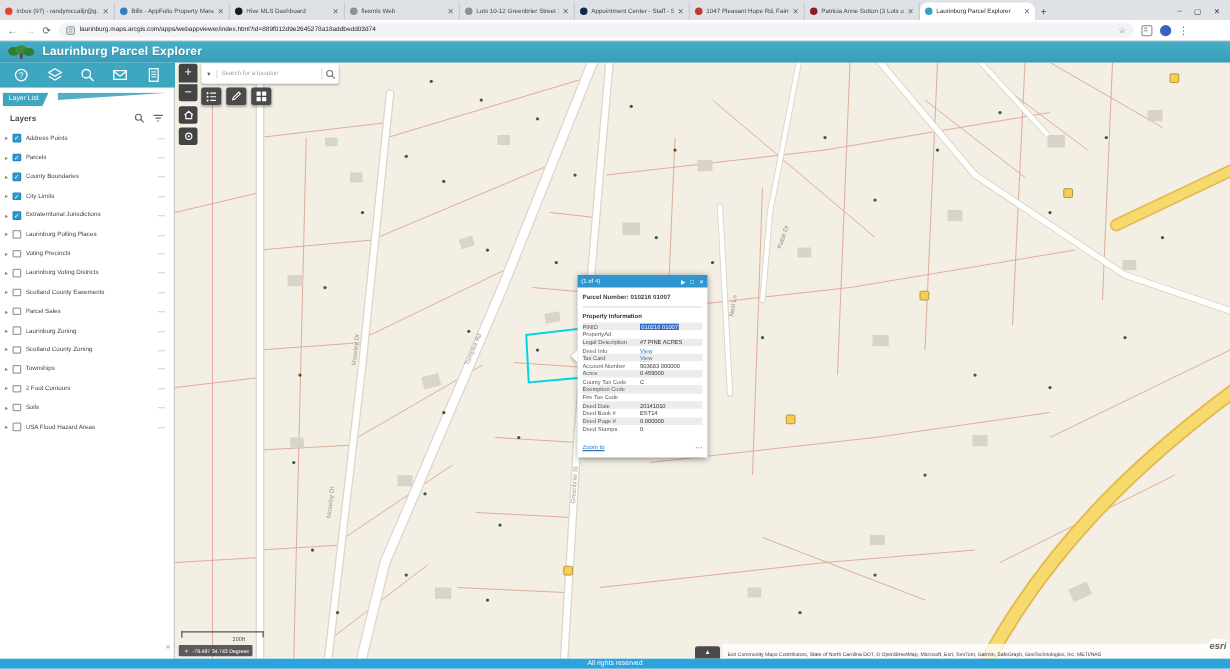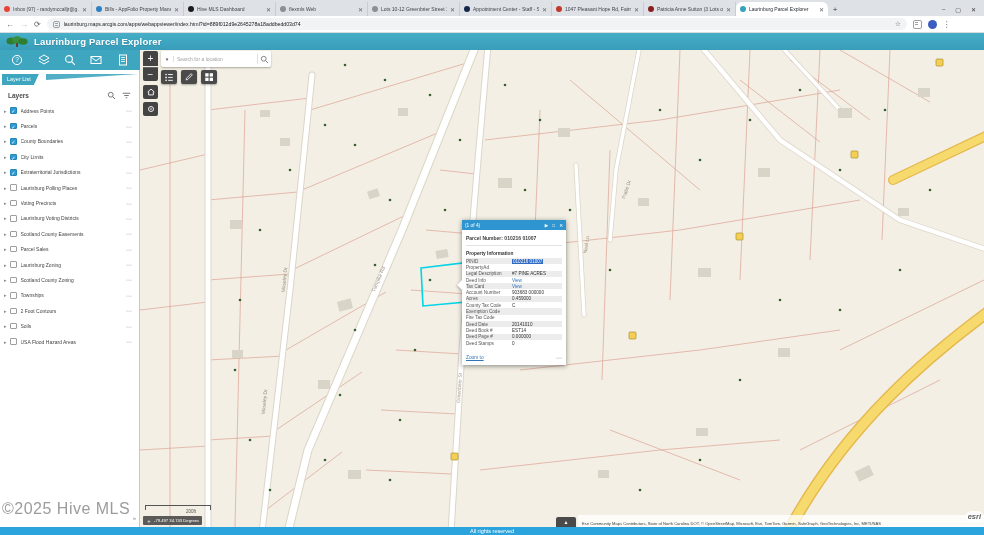--- a/index.html
+++ b/index.html
@@ -627,14 +627,13 @@
       <span class="coordtxt">-79.497 34.743 Degrees</span>
     </div>
     <div class="attrtoggle">▲</div>
     <div class="attrib">
       <span class="attribtxt">Esri Community Maps Contributors, State of North Carolina DOT, © OpenStreetMap, Microsoft, Esri, TomTom, Garmin, SafeGraph, GeoTechnologies, Inc, METI/NAS</span>
       <span class="esrilogo">esri</span>
     </div>
   </div>
 
   <div class="footer"><span>All rights reserved</span></div>
-  <div class="watermark">©2025 Hive MLS</div>
 </div>
 
 </body></html>

